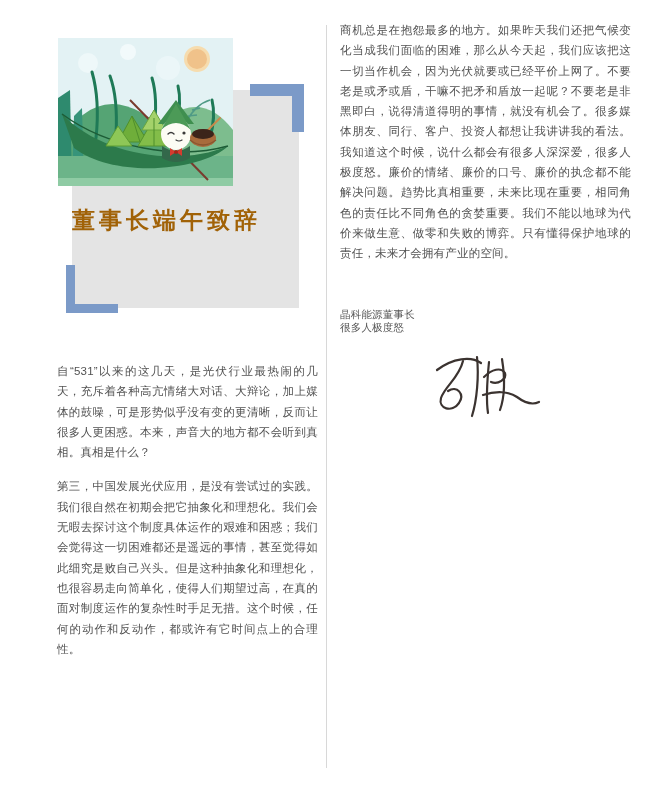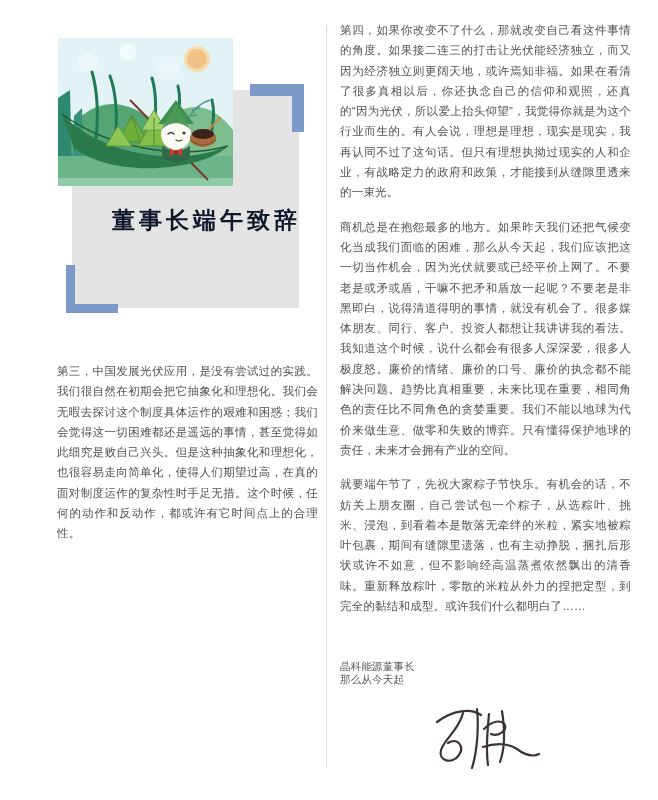--- a/index.html
+++ b/index.html
@@ -16,22 +16,22 @@
     width: 1px; height: 743px; background: #d8d8d8;
   }
 
   
   .gray-box {
     position: absolute; left: 72px; top: 90px;
     width: 227px; height: 218px; background: #e4e4e4;
   }
   .title {
     position: absolute; left: 0; top: 115px; width: 229px;
-    margin: 0; text-align: right;
-    font-size: 23px; font-weight: 600; color: #0f172a;
+    margin: 0; text-align: left;
+    font-size: 23px; font-weight: 600; color: #a16207;
     letter-spacing: 4px; white-space: nowrap;
   }
   .accent { position: absolute; background: #7b9ac8; }
   .tr-h { left: 250px; top: 84px; width: 54px; height: 12px; }
   .tr-v { left: 292px; top: 84px; width: 12px; height: 48px; }
   .bl-v { left: 66px;  top: 265px; width: 9px;  height: 48px; }
   .bl-h { left: 66px;  top: 304px; width: 52px; height: 9px; }
 
   .illustration {
     position: absolute; left: 58px; top: 38px;
@@ -129,31 +129,30 @@
       <g>
         <path d="M150 92 L162 80" stroke="#c98a4b" stroke-width="2" stroke-linecap="round"></path>
         <ellipse cx="145" cy="100" rx="13" ry="9" fill="#a86b3c"></ellipse>
         <ellipse cx="145" cy="96" rx="11" ry="5" fill="#3c241a"></ellipse>
         <path d="M132 102 q13 10 26 0" stroke="#8a5530" stroke-width="1.4" fill="none"></path>
       </g>
     </svg>
   </div>
 
   <section class="col col-left">
+    <p>自“531”以来的这几天，是光伏行业最热闹的几天，充斥着各种高亢情绪大对话、大辩论，加上媒体的鼓噪，可是形势似乎没有变的更清晰，反而让很多人更困惑。本来，声音大的地方都不会听到真相。真相是什么？</p>
     <p>第三，中国发展光伏应用，是没有尝试过的实践。我们很自然在初期会把它抽象化和理想化。我们会无暇去探讨这个制度具体运作的艰难和困惑；我们会觉得这一切困难都还是遥远的事情，甚至觉得如此细究是败自己兴头。但是这种抽象化和理想化，也很容易走向简单化，使得人们期望过高，在真的面对制度运作的复杂性时手足无措。这个时候，任何的动作和反动作，都或许有它时间点上的合理性。</p>
   </section>
 
   <section class="col col-right">
-    <p>第四，如果你改变不了什么，那就改变自己看这件事情的角度。如果接二连三的打击让光伏能经济独立，而又因为经济独立则更阔天地，或许焉知非福。如果在看清了很多真相以后，你还执念自己的信仰和观照，还真的“因为光伏，所以爱上抬头仰望”，我觉得你就是为这个行业而生的。有人会说，理想是理想，现实是现实，我再认同不过了这句话。但只有理想执拗过现实的人和企业，有战略定力的政府和政策，才能接到从缝隙里透来的一束光。</p>
     <p>商机总是在抱怨最多的地方。如果昨天我们还把气候变化当成我们面临的困难，那么从今天起，我们应该把这一切当作机会，因为光伏就要或已经平价上网了。不要老是或矛或盾，干嘛不把矛和盾放一起呢？不要老是非黑即白，说得清道得明的事情，就没有机会了。很多媒体朋友、同行、客户、投资人都想让我讲讲我的看法。我知道这个时候，说什么都会有很多人深深爱，很多人极度怒。廉价的情绪、廉价的口号、廉价的执念都不能解决问题。趋势比真相重要，未来比现在重要，相同角色的责任比不同角色的贪婪重要。我们不能以地球为代价来做生意、做零和失败的博弈。只有懂得保护地球的责任，未来才会拥有产业的空间。</p>
-    <p>就要端午节了，先祝大家粽子节快乐。有机会的话，不妨关上朋友圈，自己尝试包一个粽子，从选粽叶、挑米、浸泡，到看着本是散落无牵绊的米粒，紧实地被粽叶包裹，期间有缝隙里遗落，也有主动挣脱，捆扎后形状或许不如意，但不影响经高温蒸煮依然飘出的清香味。重新释放粽叶，零散的米粒从外力的捏把定型，到完全的黏结和成型。或许我们什么都明白了……</p>
 
     <div class="sig-block">
       <p class="sig-line">晶科能源董事长</p>
-      <p class="sig-line">那么从今天起</p>
+      <p class="sig-line">很多人极度怒</p>
       <div class="sig-script">
         <svg width="112" height="72" viewBox="0 0 112 72" xmlns="http://www.w3.org/2000/svg">
           <g stroke="#3b3330" fill="none" stroke-width="2.2" stroke-linecap="round">
             <path d="M6 20 C 22 8, 40 6, 50 13"></path>
             <path d="M32 11 C 28 28, 14 36, 10 48 C 7 59, 21 63, 28 53 C 34 44, 26 35, 17 41"></path>
             <path d="M46 7 C 48 26, 46 50, 41 66"></path>
             <path d="M58 12 C 56 32, 55 50, 57 63"></path>
             <path d="M53 27 C 61 19, 70 17, 74 23 C 76 29, 67 35, 60 32"></path>
             <path d="M71 9 C 74 28, 74 46, 69 60"></path>
             <path d="M52 45 C 64 41, 78 41, 86 47 C 94 53, 102 55, 108 52"></path>

